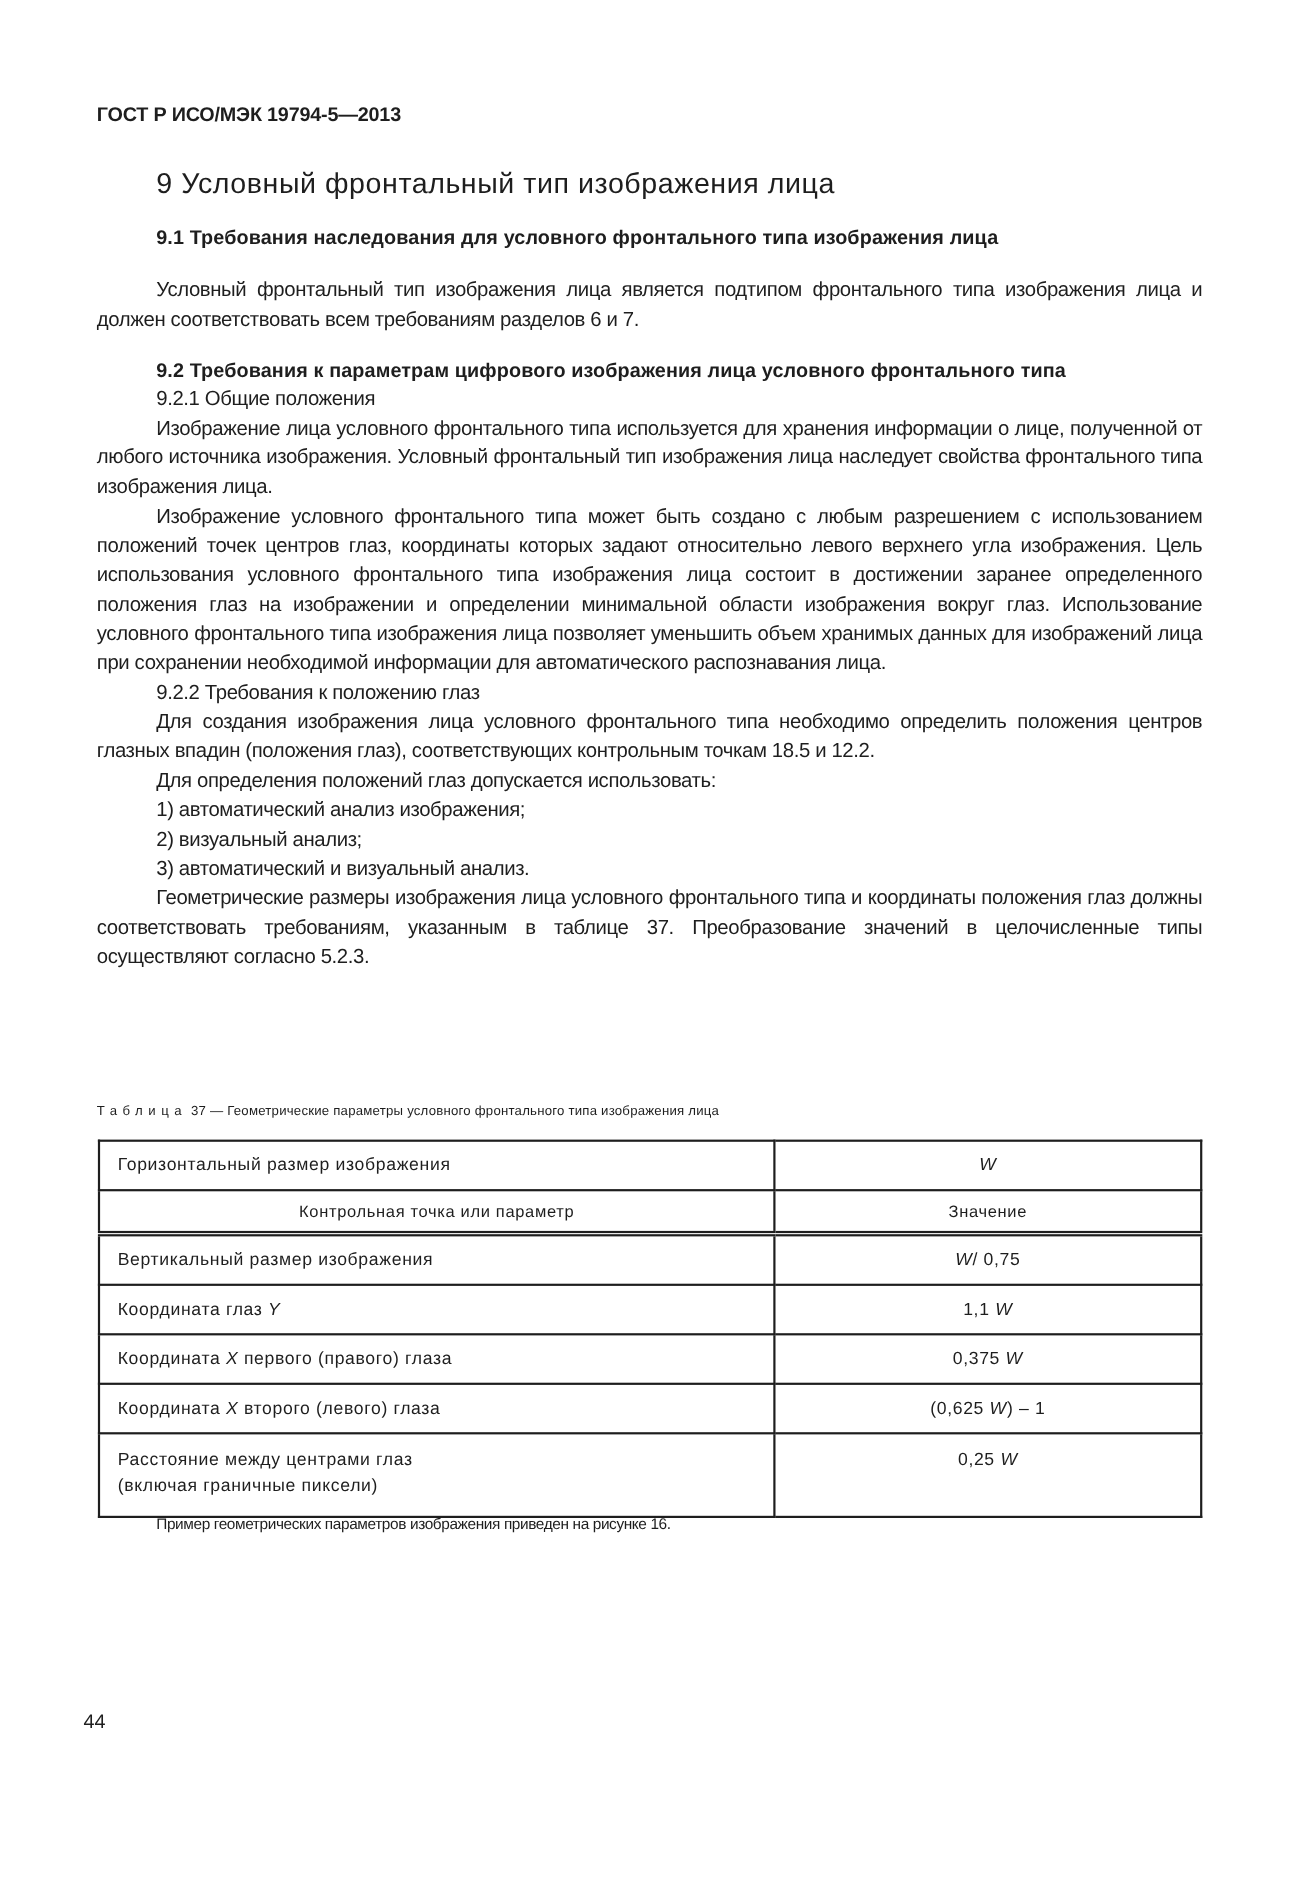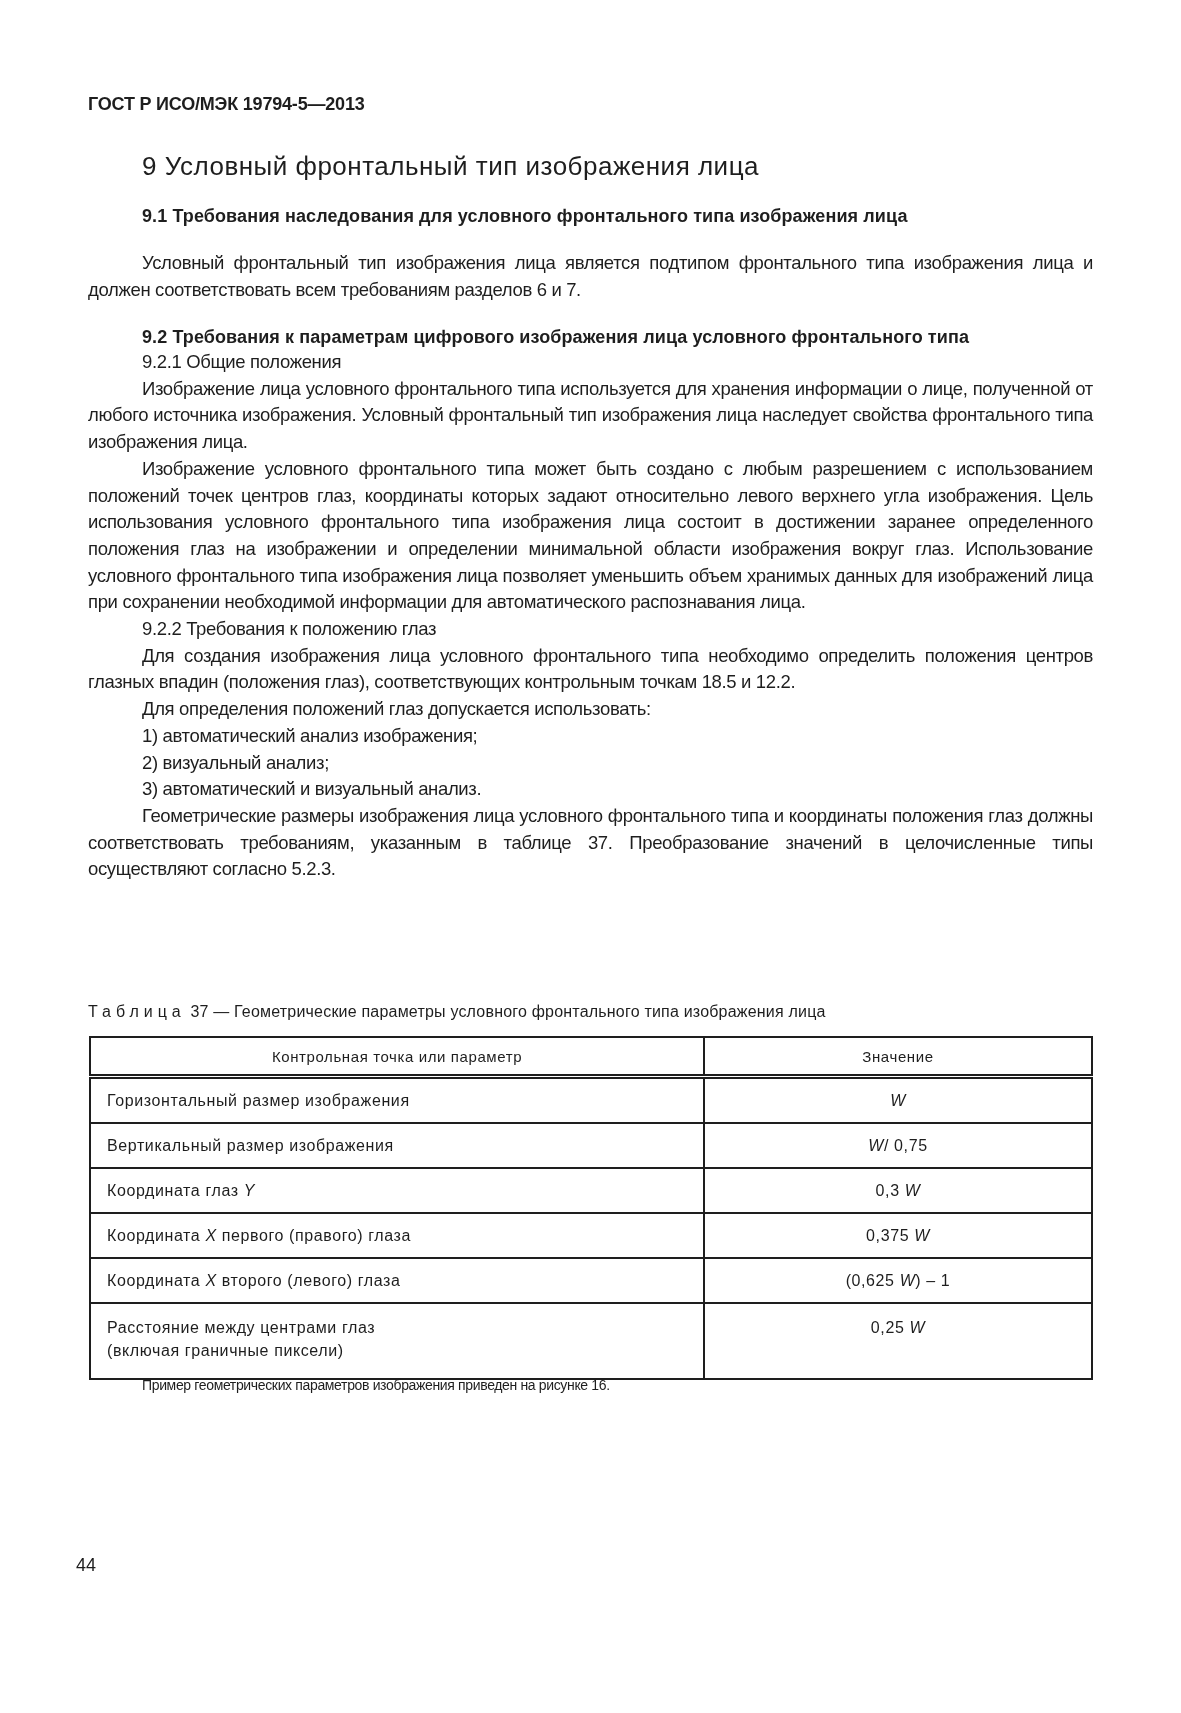--- a/index.html
+++ b/index.html
@@ -11,21 +11,21 @@
   .doc-code { left: 88px; top: 94px; font-size: 18px; font-weight: bold; letter-spacing: -0.2px; }
   .h1 { left: 142px; top: 151px; font-size: 26px; font-weight: normal; letter-spacing: 0.5px; }
   .h2 { left: 142px; font-size: 18px; font-weight: bold; letter-spacing: 0.1px; }
   .body-text {
     position: absolute; left: 88px; width: 1005px;
     font-size: 18.5px; line-height: 26.7px; text-align: justify;
     letter-spacing: -0.35px; font-stretch: condensed;
   }
   .body-text p { margin: 0; text-indent: 54px; }
   .body-text p.last-line { text-align-last: left; }
-  .caption { left: 88px; top: 1003px; font-size: 16px; letter-spacing: 0.2px; }
+  .caption { left: 88px; top: 1003px; font-size: 12px; letter-spacing: 0.2px; }
   .caption .spaced { letter-spacing: 5px; }
   table.params {
     position: absolute; left: 89px; top: 1036px; width: 1004px;
     border-collapse: collapse; font-size: 16px; letter-spacing: 0.6px;
   }
   table.params td, table.params th { border: 2px solid #1e1e1e; padding: 0 16px; }
   table.params th {
     font-weight: normal; font-size: 15px; height: 36px; text-align: center;
     border-bottom: 5px double #1e1e1e;
   }
@@ -63,34 +63,34 @@
   <p>2) визуальный анализ;</p>
   <p>3) автоматический и визуальный анализ.</p>
   <p class="last-line">Геометрические размеры изображения лица условного фронтального типа и координаты положения глаз должны соответствовать требованиям, указанным в таблице 37. Преобразование значений в целочисленные типы осуществляют согласно 5.2.3.</p>
 </div>
 
 <div class="abs caption"><span class="spaced">Таблица</span><span> 37 — Геометрические параметры условного фронтального типа изображения лица</span></div>
 
 <table class="params">
   <tbody>
       <tr>
+    <td class="c1"><span>Горизонтальный размер изображения</span></td>
+    <td class="c2"><span></span><span class="it">W</span><span></span></td>
+  </tr>
+  <tr>
     <th class="c1">Контрольная точка или параметр</th>
     <th class="c2">Значение</th>
-  </tr>
-  <tr>
-    <td class="c1"><span>Горизонтальный размер изображения</span></td>
-    <td class="c2"><span></span><span class="it">W</span><span></span></td>
   </tr>
   <tr>
     <td class="c1"><span>Вертикальный размер изображения</span></td>
     <td class="c2"><span></span><span class="it">W</span><span>/ 0,75</span></td>
   </tr>
   <tr>
     <td class="c1"><span>Координата глаз </span><span class="it">Y</span><span></span></td>
-    <td class="c2"><span>0,3 </span><span class="it">W</span><span></span></td>
+    <td class="c2"><span>1,1 </span><span class="it">W</span><span></span></td>
   </tr>
   <tr>
     <td class="c1"><span>Координата </span><span class="it">X</span><span> первого (правого) глаза</span></td>
     <td class="c2"><span>0,375 </span><span class="it">W</span><span></span></td>
   </tr>
   <tr>
     <td class="c1"><span>Координата </span><span class="it">X</span><span> второго (левого) глаза</span></td>
     <td class="c2"><span>(0,625 </span><span class="it">W</span><span>) – 1</span></td>
   </tr>
   <tr class="tall">

